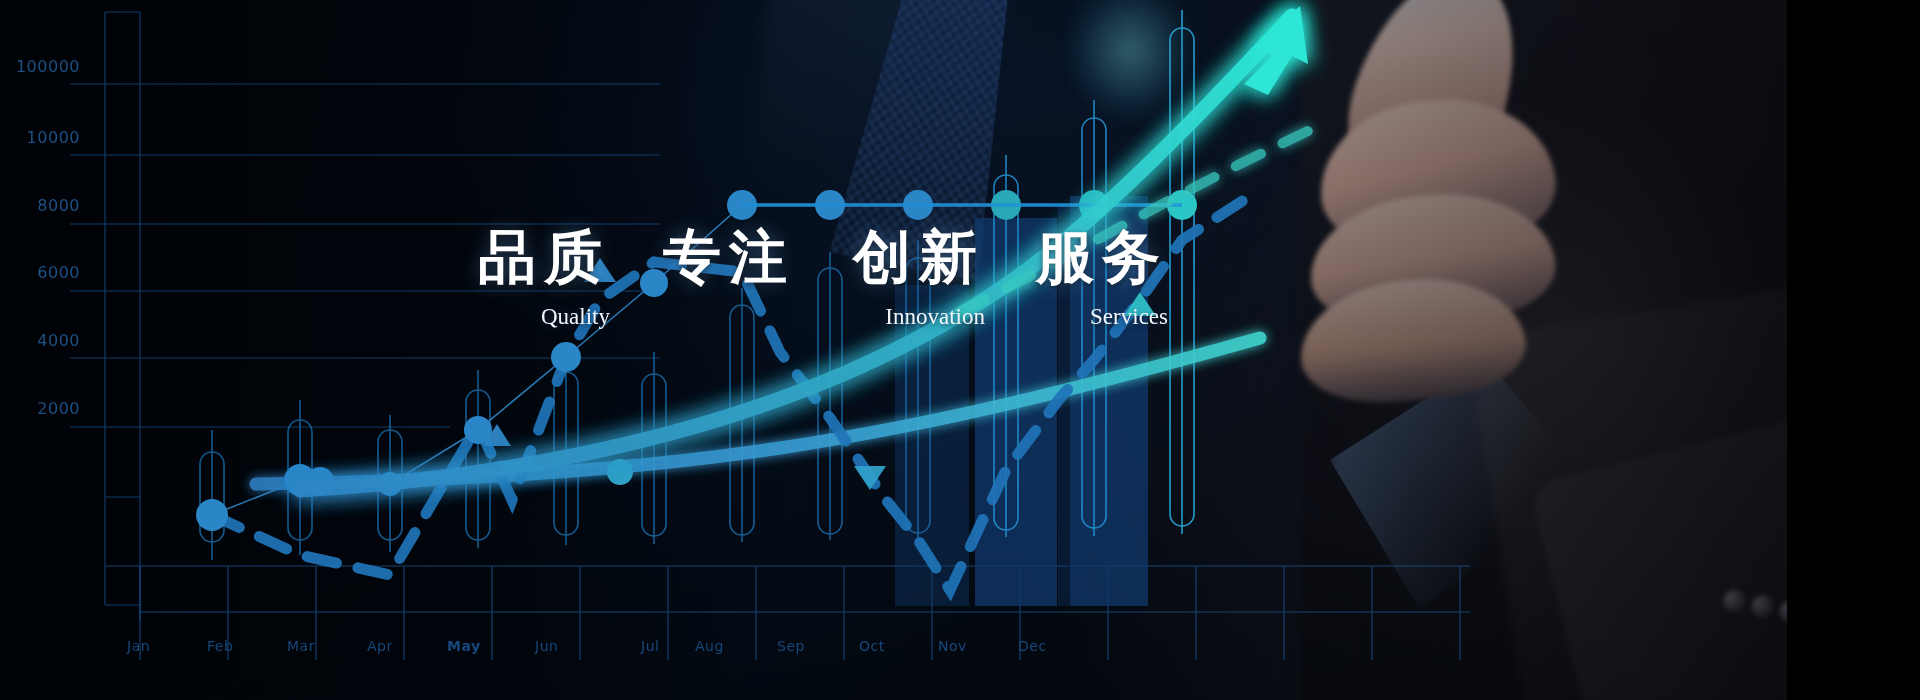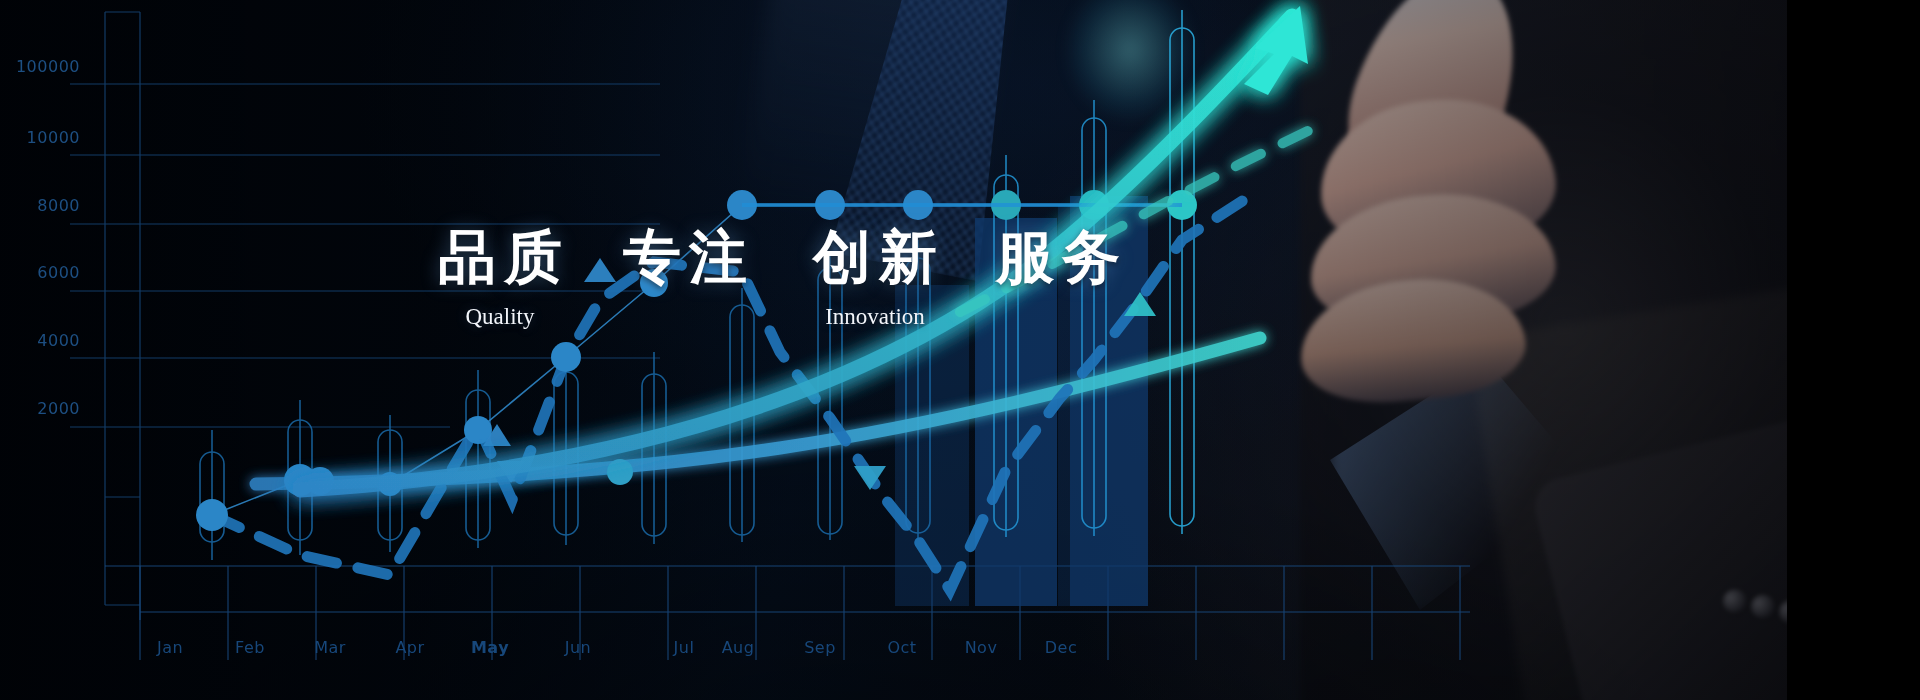--- a/index.html
+++ b/index.html
@@ -89,27 +89,27 @@
   
   .chart{position:absolute;inset:0;}
   .chart svg{position:absolute;inset:0;}
 
   
   .ylab{
     position:absolute;color:#1d4f82;font-size:16px;letter-spacing:.5px;
     text-align:right;width:90px;font-family:"DejaVu Sans",sans-serif;
   }
   .xlab{
-    position:absolute;color:#17477a;font-size:16px;letter-spacing:.5px;
-    text-align:center;width:86px;font-family:"DejaVu Sans",sans-serif;
+    position:absolute;color:#17477a;font-size:14px;letter-spacing:.5px;
+    text-align:left;width:86px;font-family:"DejaVu Sans",sans-serif;
   }
 
   
   .slogans{position:absolute;left:0;top:226px;width:1920px;}
-  .slogan{position:absolute;text-align:center;width:220px;}
+  .slogan{position:absolute;text-align:right;width:220px;}
   .slogan .cn{
     display:block;color:#fff;font-size:58px;line-height:62px;font-weight:700;
     letter-spacing:8px;text-indent:8px;
     font-family:"DejaVu Sans","Liberation Sans",sans-serif;
     text-shadow:0 0 18px rgba(120,190,255,.38), 0 2px 6px rgba(0,0,0,.65);
   }
   .slogan .en{
     display:block;color:#f2f5fa;font-size:23px;line-height:34px;margin-top:12px;
     font-family:"Liberation Serif","DejaVu Serif",serif;
     text-shadow:0 0 12px rgba(120,190,255,.3), 0 2px 5px rgba(0,0,0,.6);
@@ -339,16 +339,17 @@
     </div>
     <div class="slogan s2">
       <span class="cn">专注</span>
     </div>
     <div class="slogan s3">
       <span class="cn">创新</span>
       <span class="en">Innovation</span>
     </div>
     <div class="slogan s4">
       <span class="cn">服务</span>
+      <span class="en">Services</span>
     </div>
   </div>
 
 </div>
 
 </body></html>

